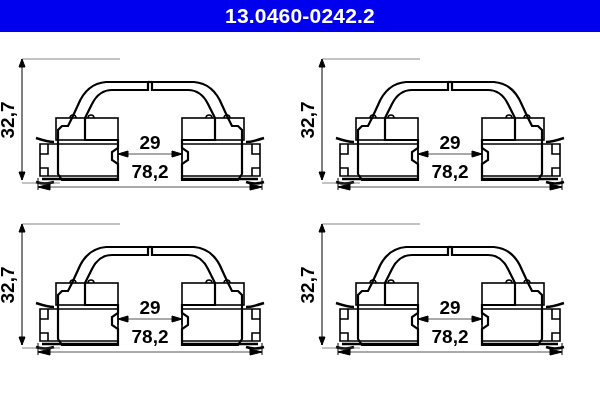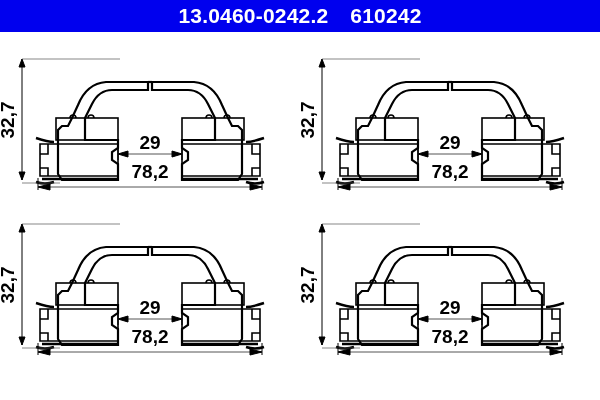--- a/index.html
+++ b/index.html
@@ -61,21 +61,20 @@
   }
   .quad svg { display: block; }
 </style>
 </head>
 <body>
 
 <div id="page">
 
   <div class="header-bar">
     <span class="header-text">13.0460-0242.2</span>
-    <span class="header-text">610242</span>
   </div>
 
   <div class="drawing-area">
 
     <div class="quad" style="left:0px; top:0px;">
       <svg width="300" height="160" viewBox="0 0 300 160" xmlns="http://www.w3.org/2000/svg">
         <g fill="none" stroke="#000000" stroke-width="2" stroke-linejoin="miter" stroke-linecap="butt">
 
           <path d="M 58,142 L 58,98 L 62,94 L 68,94 L 72,86 L 78,73
                    C 84,58 94,51 106,50 L 148,50

